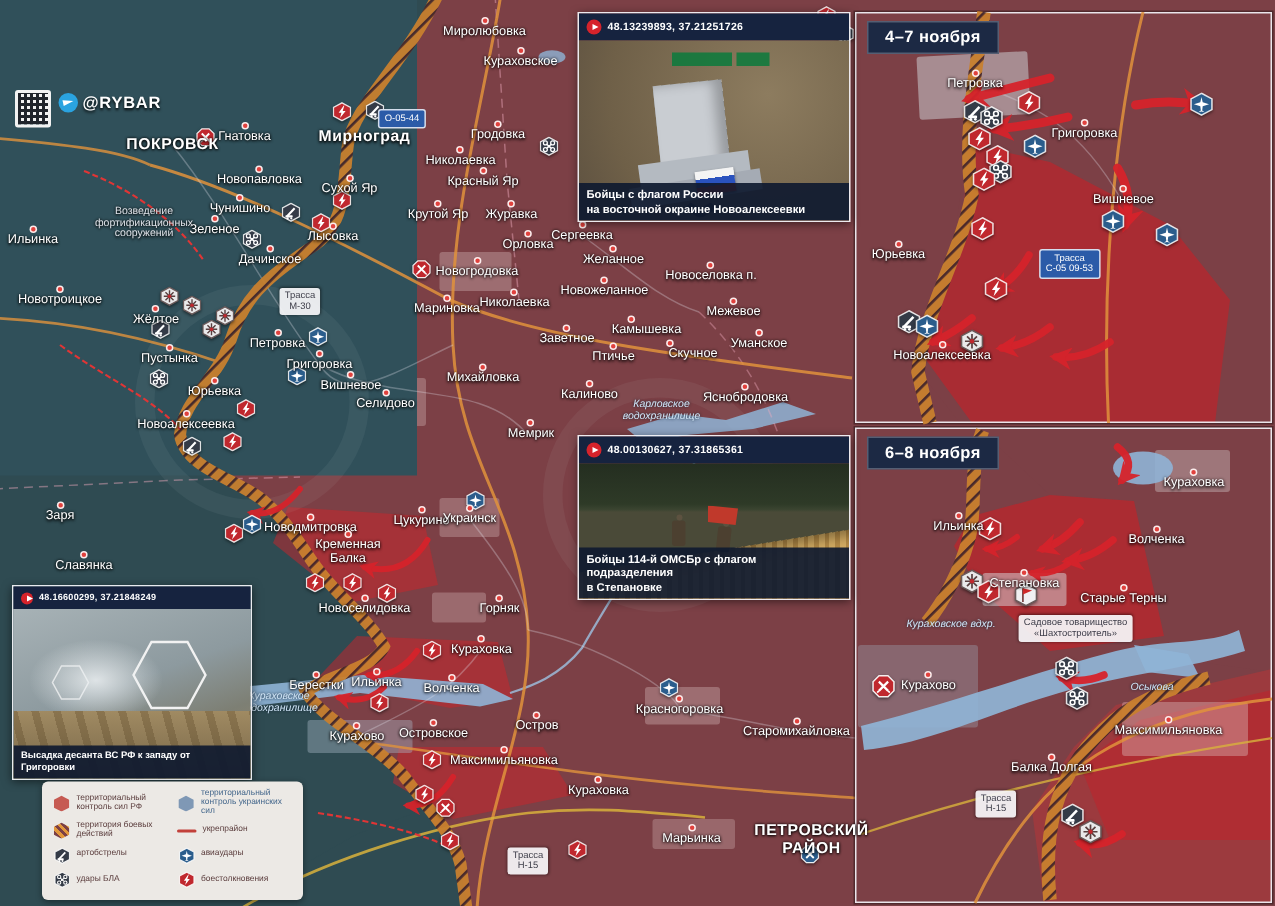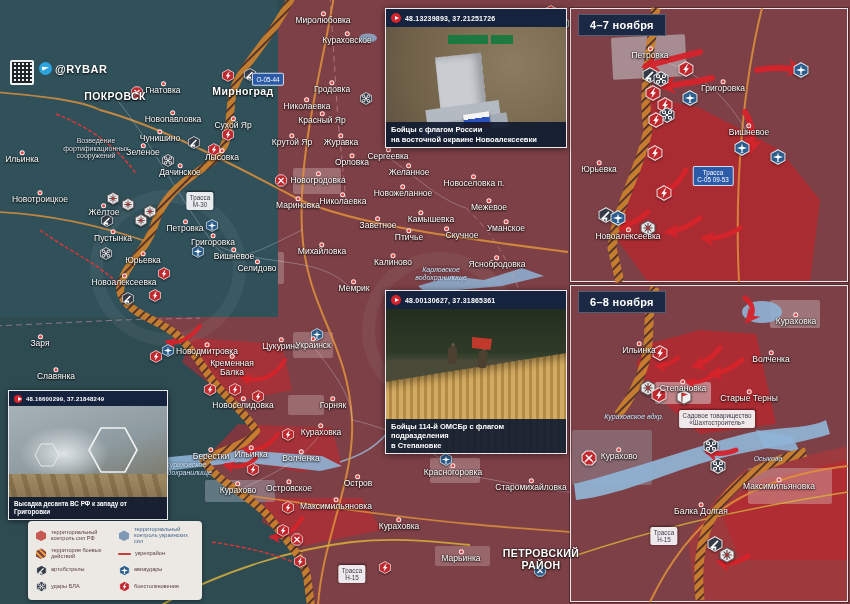--- a/index.html
+++ b/index.html
@@ -698,21 +698,21 @@
       <div class="mon3"></div>
       <div class="ruflag"></div>
       <div class="drone-sil"></div>
       <div class="ph-cap">
         <div>Бойцы с флагом России</div>
         <div>на восточной окраине Новоалексеевки</div>
       </div>
     </div>
   </div>
 
-  <div class="photo" style="left:385px;top:290px;width:182px;height:164px;">
+  <div class="photo" style="left:385px;top:290px;width:182px;height:110px;">
     <div class="ph-head">
       <span class="cam"></span>
       <span class="coords">48.00130627, 37.31865361</span>
     </div>
     <div class="ph-body p2-body">
       <div class="roof"></div>
       <div class="soldier" style="left:62px;top:38px;"></div>
       <div class="soldier" style="left:92px;top:42px;transform:rotate(6deg);"></div>
       <div class="redflag"></div>
       <div class="ph-cap">

